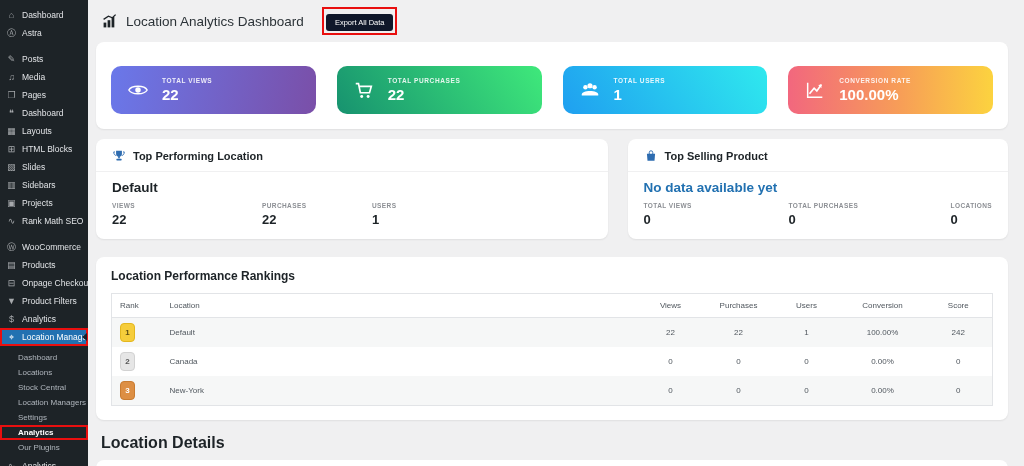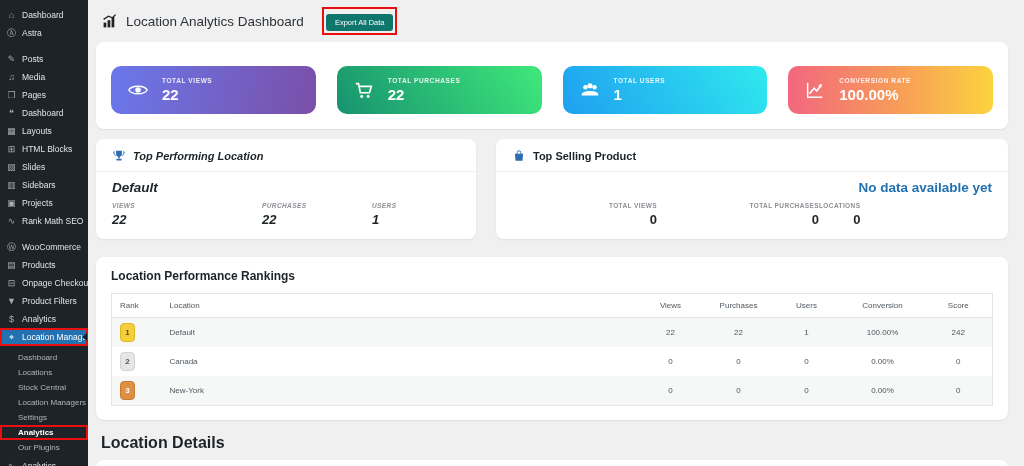--- a/index.html
+++ b/index.html
@@ -16,38 +16,38 @@
   .sb-item.active-parent .arrow { position:absolute; right:1px; top:50%; margin-top:-4px; width:0; height:0; border:4px solid transparent; border-right:5px solid #16202a; }
   .submenu { padding:4px 0 2px; }
   .sub-item { height:15px; line-height:15px; padding-left:18px; font-size:8px; color:#b0b6bd; cursor:pointer; white-space:nowrap; }
   .sub-item.active { color:#fff; font-weight:bold; outline:2px solid #e90f0f; outline-offset:-2px; }
 
   
   .content { position:absolute; left:88px; top:0; width:936px; height:466px; padding:0 16px 0 8px; }
   .page-header { height:42px; display:flex; align-items:center; gap:8px; padding-left:6px; }
   .page-title { font-size:13.5px; font-weight:400; color:#2c3338; }
   .export-ann { margin-left:10px; border:2px solid #e90f0f; padding:2px; }
-  .btn-primary { background:#0f766e; color:#fff; border:none; border-radius:3px; font-size:7.5px; padding:4px 9px; font-family:inherit; cursor:pointer; }
+  .btn-primary { background:#0f172a; color:#fff; border:none; border-radius:3px; font-size:7.5px; padding:4px 9px; font-family:inherit; cursor:pointer; }
 
   .card { background:#fff; border-radius:8px; box-shadow:0 1px 2px rgba(0,0,0,.07); }
   .card-title { font-size:12px; font-weight:bold; color:#1d2327; }
 
   .overview-card { padding:12px 15px 15px; }
   .stats-row { display:flex; gap:21px; margin-top:12px; }
   .stat-card { flex:1; height:48px; border-radius:10px; color:#fff; display:flex; align-items:center; padding:0 16px; gap:13px; }
   .stat-card.g1 { background:linear-gradient(100deg,#6a78ea 0%,#7a4fa8 100%); }
   .stat-card.g2 { background:linear-gradient(55deg,#17926f 0%,#3fe97b 100%); }
   .stat-card.g3 { background:linear-gradient(55deg,#1f9ff0 0%,#2fe9ee 100%); }
   .stat-card.g4 { background:linear-gradient(90deg,#f2677e 0%,#f79e57 55%,#fcd33f 100%); }
   .stat-label { font-size:6.5px; font-weight:bold; letter-spacing:.6px; opacity:.88; }
   .stat-value { font-size:15px; font-weight:bold; margin-top:2px; }
 
   .two-col { display:flex; gap:20px; margin-top:10px; }
-  .tp-card { width:380px;font-style:italic; }
-  .ts-card { flex:1;text-align:right; }
+  .tp-card { width:512px; }
+  .ts-card { flex:1; }
   .mini-header { display:flex; align-items:center; gap:7px; padding:10px 16px 8px; border-bottom:1px solid #f0f0f1; font-size:11px; font-weight:bold; color:#1d2327; }
   .mini-body { padding:8px 16px 12px; }
   .loc-name { font-size:13.5px; font-weight:bold; color:#1d2327; }
   .msg-blue { color:#2271b1; }
   .mini-stats { display:flex; margin-top:7px; }
   .mini-stat .lbl { font-size:6.5px; font-weight:bold; letter-spacing:.4px; color:#8c8f94; }
   .mini-stat .val { font-size:13px; font-weight:bold; color:#1d2327; margin-top:3px; }
   .tp-card .mini-stat:nth-child(1){width:150px}.tp-card .mini-stat:nth-child(2){width:110px}
   .ts-card .mini-stat:nth-child(1){width:145px}.ts-card .mini-stat:nth-child(2){width:162px}
 

